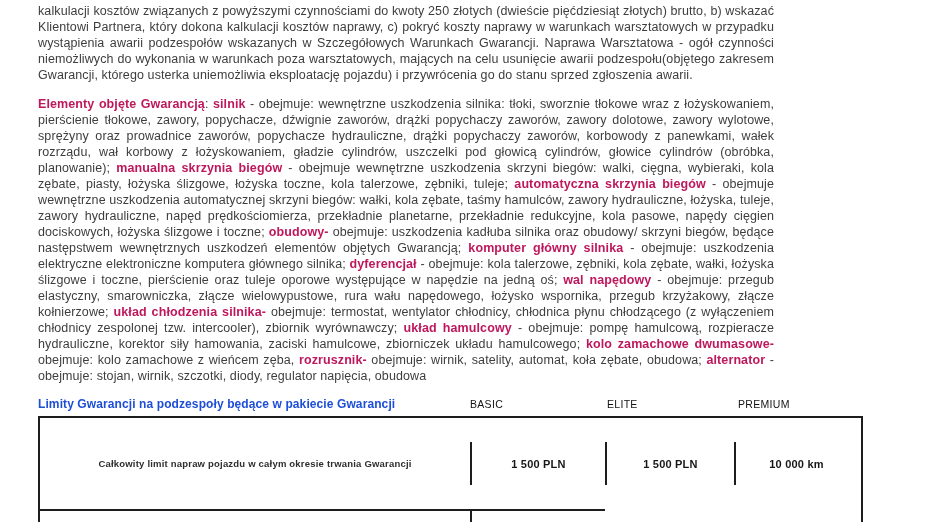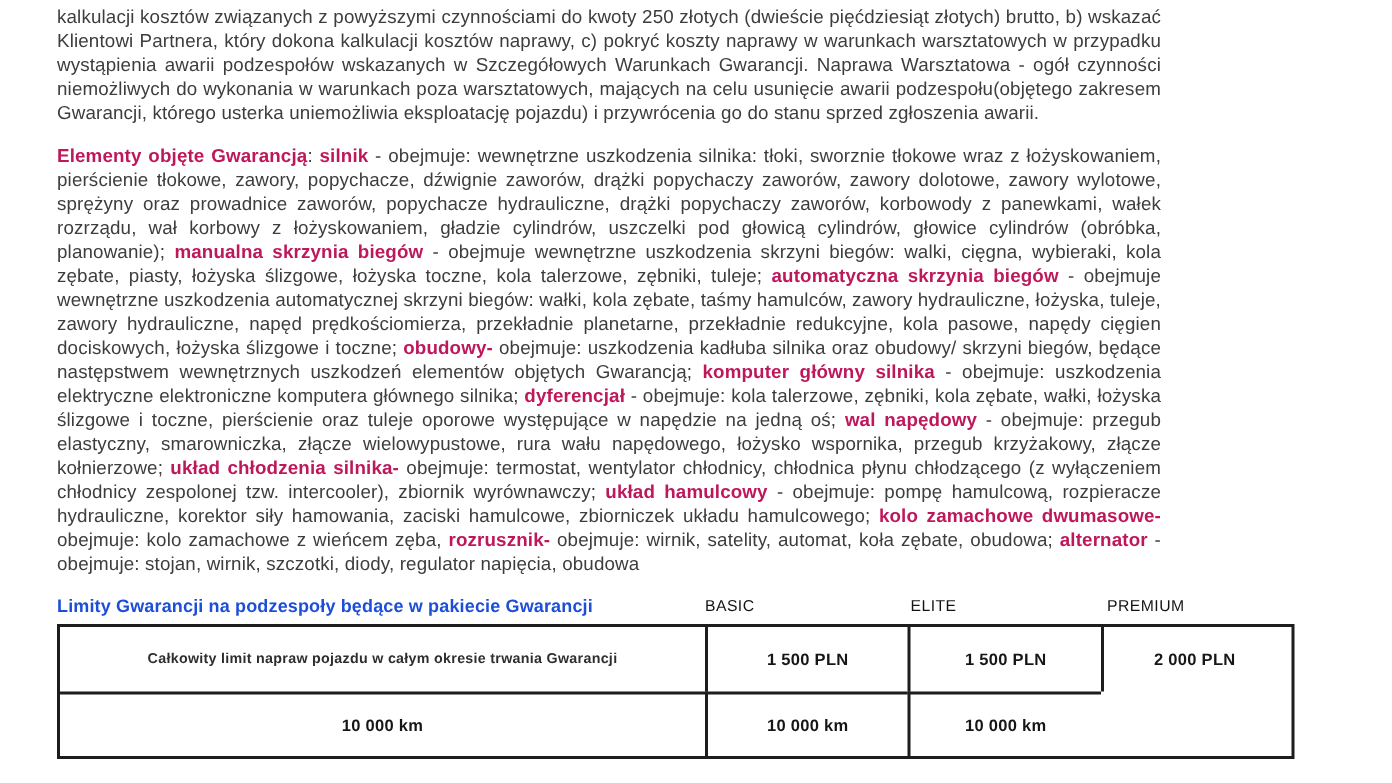--- a/index.html
+++ b/index.html
@@ -58,20 +58,21 @@
   }
   .gtable .cell {
     display: flex;
     align-items: center;
     justify-content: center;
     text-align: right;
     height: 43px;
     box-sizing: border-box;
     border-left: 2px solid #1d1d1d;
     border-top: 2px solid #1d1d1d;
+    margin-top: 24px;
   }
   .gtable .cell:nth-child(4n+1) { border-left: none; }
   .gtable .cell:nth-child(-n+4) { border-top: none; }
   .label-cell {
     font-size: 9.5px;
     font-weight: bold;
     color: #2e2e2e;
     padding: 0 40px;
     letter-spacing: 0.2px;
   }
@@ -100,20 +101,19 @@
     <div class="col-h">BASIC</div>
     <div class="col-h">ELITE</div>
     <div class="col-h">PREMIUM</div>
   </div>
 
   <div class="gtable">
     <div class="cell label-cell">Całkowity limit napraw pojazdu w całym okresie trwania Gwarancji</div>
 
     <div class="cell value-cell">1 500 PLN</div>
     <div class="cell value-cell">1 500 PLN</div>
-    <div class="cell value-cell">2 000 PLN</div>
 
     <div class="cell value-cell">10 000 km</div>
     <div class="cell value-cell">10 000 km</div>
     <div class="cell value-cell">10 000 km</div>
   </div>
 
 </div>
 
 </body></html>

